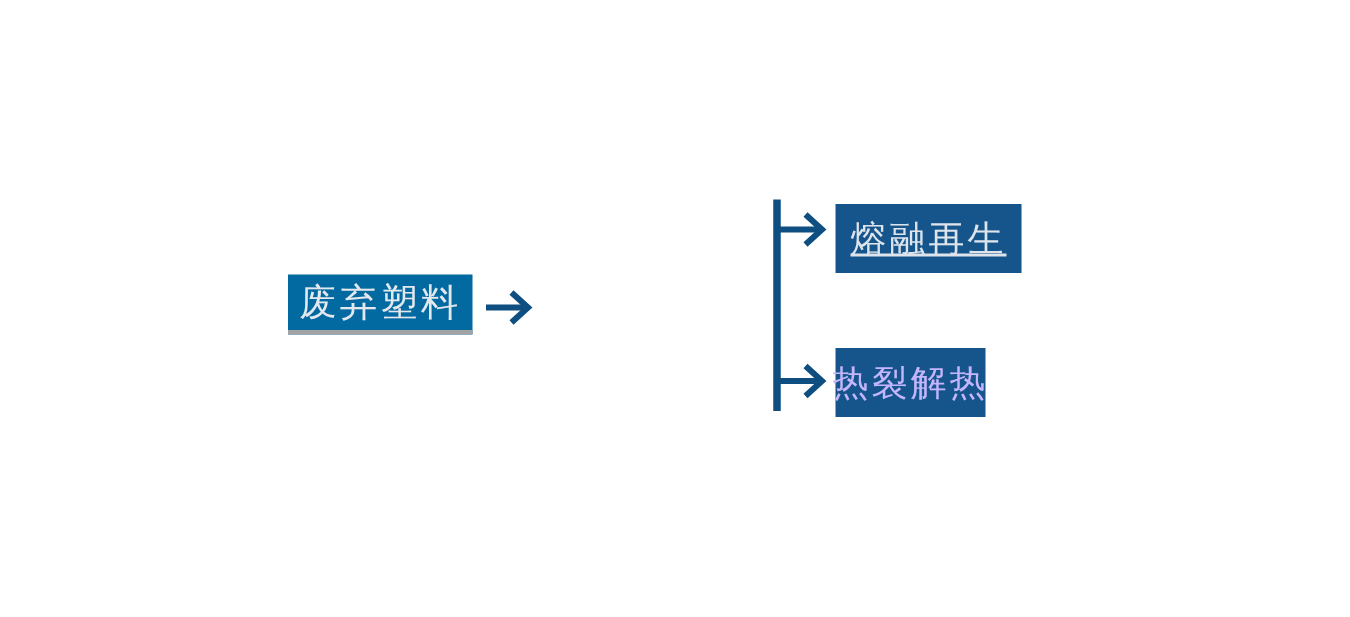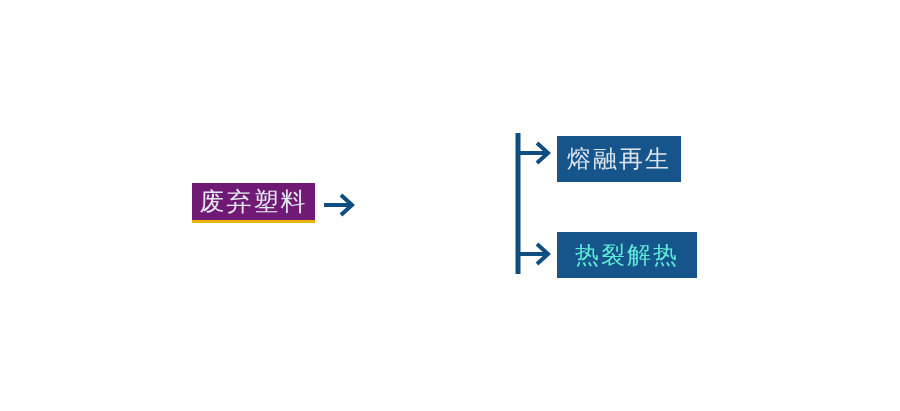--- a/index.html
+++ b/index.html
@@ -31,22 +31,22 @@
     display: block;
     line-height: 1;
   }
 
   
   #node-source {
     left: 192px;
     top: 183px;
     width: 123px;
     height: 40px;
-    background: #701a75;
-    border-bottom: 3px solid #eab308;
+    background: #0369a1;
+    border-bottom: 3px solid #a3a3a3;
     color: #E3E8EE;
     font-size: 25px;
   }
 
   
   #node-process {
     left: 362px;
     top: 183px;
     width: 122px;
     height: 46px;
@@ -57,28 +57,29 @@
 
   
   #node-branch-0 {
     left: 557px;
     top: 136px;
     width: 124px;
     height: 46px;
     background: #15558C;
     color: #DDE4EB;
     font-size: 24px;
+    text-decoration: underline;
   }
   #node-branch-1 {
     left: 557px;
     top: 232px;
-    width: 140px;
+    width: 100px;
     height: 46px;
     background: #15558C;
-    color: #5eead4;
+    color: #c4b5fd;
     font-size: 24px;
   }
 
   
   .connector {
     position: absolute;
   }
   #connector-main {
     left: 322px;
     top: 188px;

